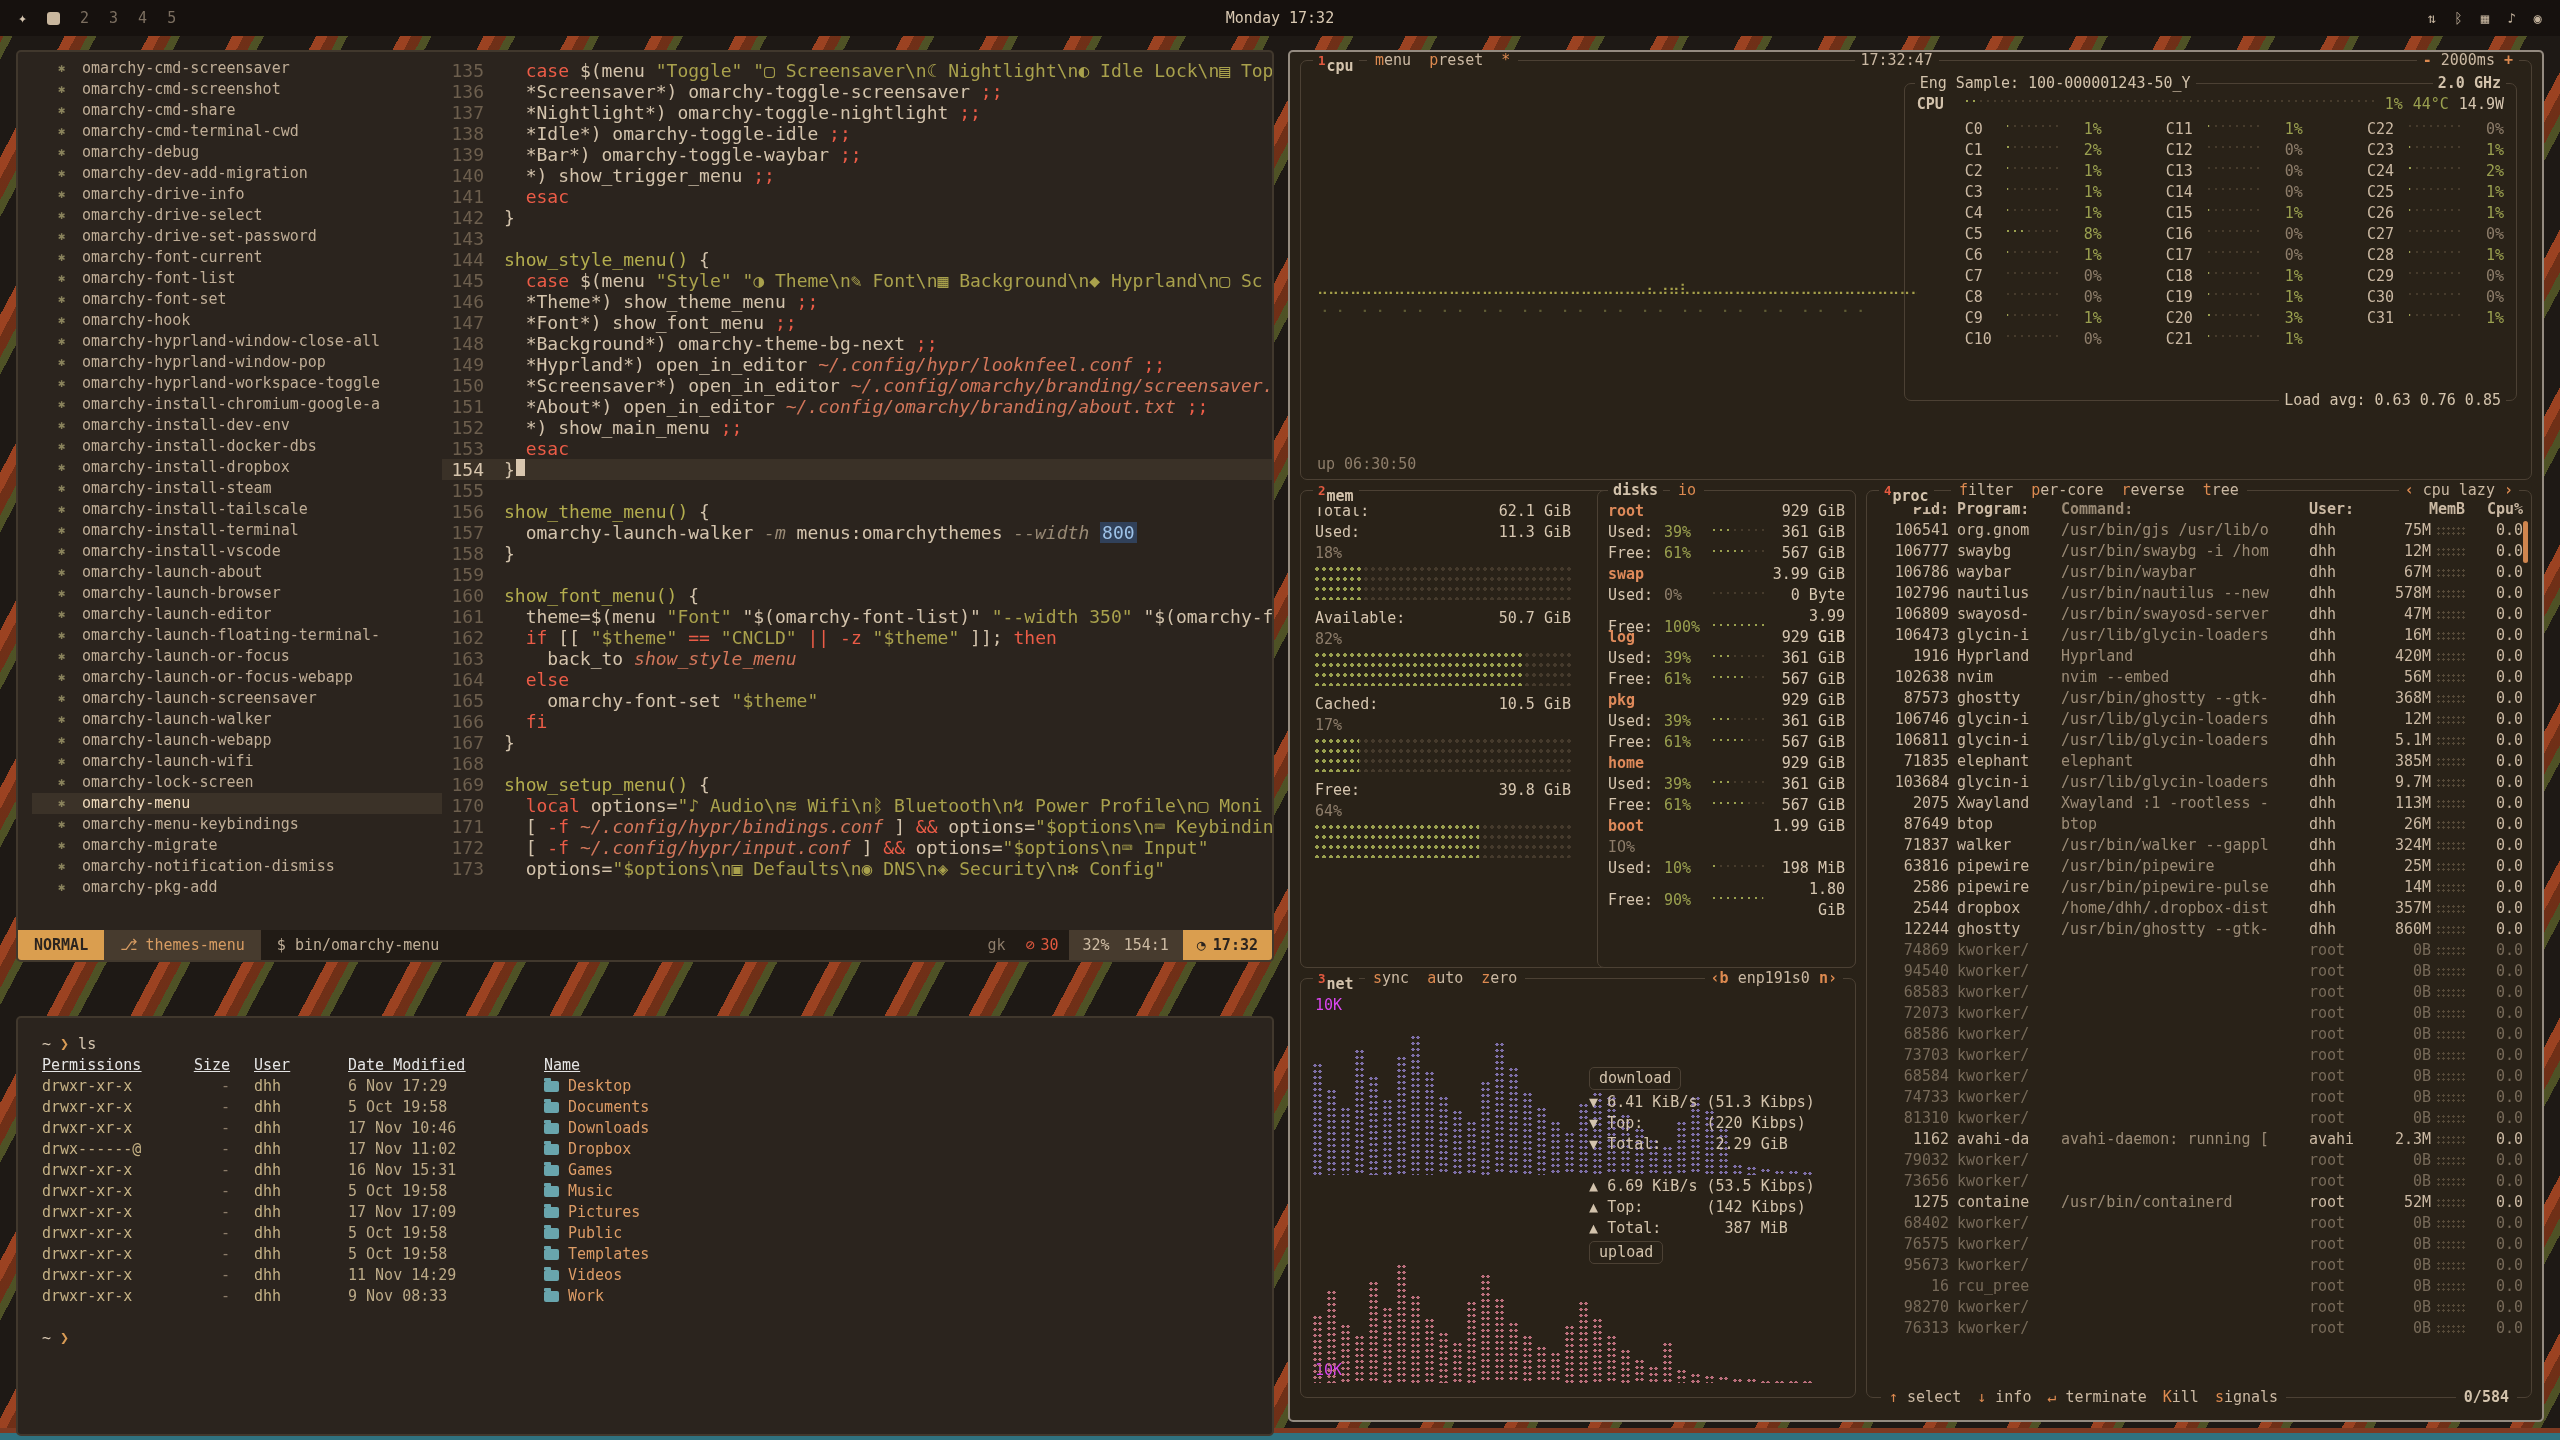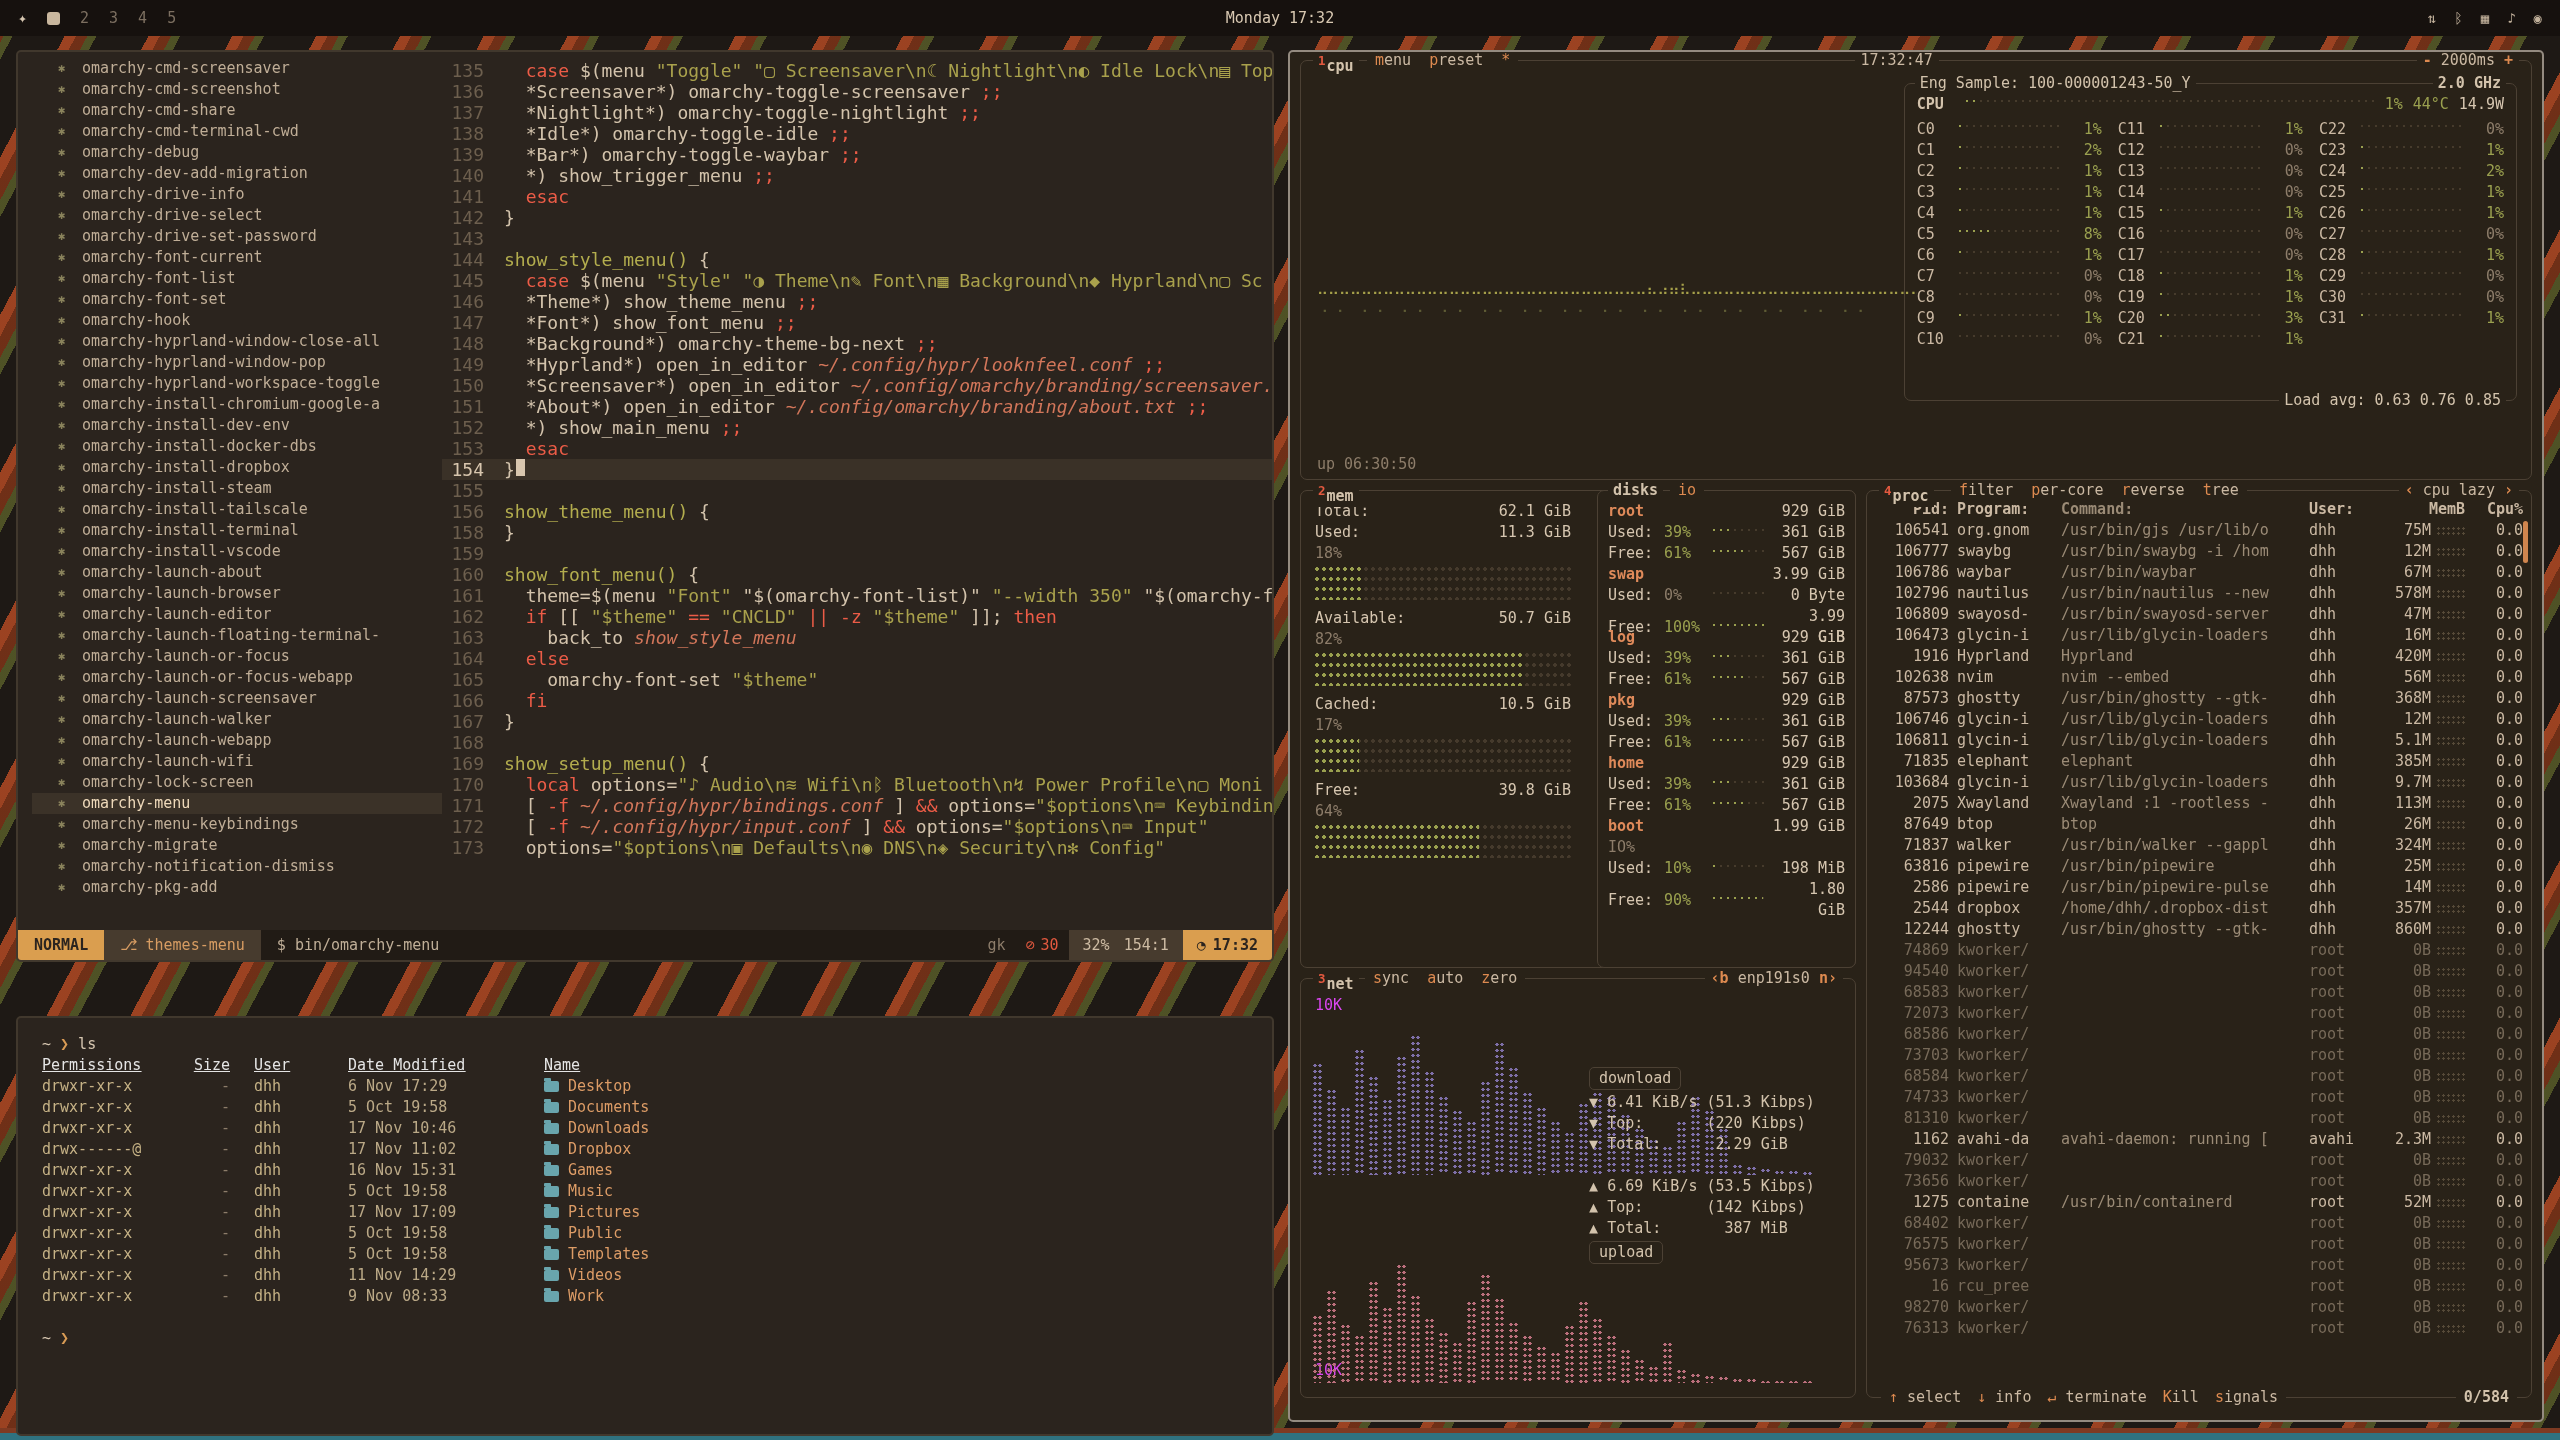--- a/index.html
+++ b/index.html
@@ -86,21 +86,21 @@
   .loadavg{position:absolute;bottom:-11px;right:10px;background:#292218;padding:0 5px;color:#d3c3ac;}
   .engpad{padding:10px 12px 0 12px;}
   .cpurow{display:flex;align-items:center;gap:10px;height:21px;margin-bottom:4px;}
   .cpurow .lbl{width:38px;color:#d3c3ac;font-weight:bold;}
   .meter{position:relative;height:11px;flex:1;border-radius:2px;
     background-image:radial-gradient(circle at 2px 2px,#463b2c 1.5px,transparent 1.5px);background-size:7px 11px;}
   .meter i{position:absolute;left:0;top:0;bottom:0;border-radius:2px;
     background-image:radial-gradient(circle at 2px 2px,#9aa04f 1.5px,transparent 1.5px);background-size:7px 11px;}
   .core-cols{display:grid;grid-auto-flow:column;grid-template-rows:repeat(11,21px);grid-template-columns:repeat(3,1fr);column-gap:16px;}
   .core{display:flex;align-items:center;gap:7px;height:21px;}
-  .core .cid{width:34px;color:#cbb9a3;flex:none;}
+  .core .cid{width:34px;color:#cbb9a3;flex:none;margin-left:48px;}
   .core .cpct{width:34px;text-align:right;flex:none;}
   .mem-box{left:10px;top:438px;width:556px;height:478px;}
   .mempad{padding:10px 0 0 14px;width:270px;box-sizing:border-box;}
   .mem-row{display:flex;justify-content:space-between;height:21px;}
   .mem-pct{height:21px;color:#8d7d6a;}
   .bigmeter{height:34px;margin:2px 0 8px;position:relative;border-radius:2px;
     background-image:radial-gradient(circle at 2px 3px,#453a2c 1.7px,transparent 1.7px);background-size:7px 10px;}
   .bigmeter i{position:absolute;left:0;top:0;bottom:0;
     background-image:radial-gradient(circle at 2px 3px,#9aa04f 1.7px,transparent 1.7px);background-size:7px 10px;}
   .disks-box{position:absolute;left:296px;top:-1px;right:-1px;bottom:-1px;border:1px solid #4c4134;border-radius:7px;background:#292218;}
@@ -343,20 +343,21 @@
         <div class="cl"><span class="ln">147</span><span class="lc"><span class="seg-t">  *Font*) show_font_menu </span><span class="seg-o">;;</span></span></div>
         <div class="cl"><span class="ln">148</span><span class="lc"><span class="seg-t">  *Background*) omarchy-theme-bg-next </span><span class="seg-o">;;</span></span></div>
         <div class="cl"><span class="ln">149</span><span class="lc"><span class="seg-t">  *Hyprland*) open_in_editor </span><span class="seg-p">~/.config/hypr/looknfeel.conf</span><span class="seg-o"> ;;</span></span></div>
         <div class="cl"><span class="ln">150</span><span class="lc"><span class="seg-t">  *Screensaver*) open_in_editor </span><span class="seg-p">~/.config/omarchy/branding/screensaver.txt</span></span></div>
         <div class="cl"><span class="ln">151</span><span class="lc"><span class="seg-t">  *About*) open_in_editor </span><span class="seg-p">~/.config/omarchy/branding/about.txt</span><span class="seg-o"> ;;</span></span></div>
         <div class="cl"><span class="ln">152</span><span class="lc"><span class="seg-t">  *) show_main_menu </span><span class="seg-o">;;</span></span></div>
         <div class="cl"><span class="ln">153</span><span class="lc"><span class="seg-t">  </span><span class="seg-k">esac</span></span></div>
         <div class="cl cur"><span class="ln">154</span><span class="lc"><span class="seg-t">}</span><span class="cursor"></span></span></div>
         <div class="cl"><span class="ln">155</span><span class="lc"></span></div>
         <div class="cl"><span class="ln">156</span><span class="lc"><span class="seg-f">show_theme_menu()</span><span class="seg-t"> {</span></span></div>
+        <div class="cl"><span class="ln">157</span><span class="lc"><span class="seg-t">  omarchy-launch-walker </span><span class="seg-d">-m</span><span class="seg-t"> menus:omarchythemes </span><span class="seg-d">--width</span><span class="seg-t"> </span><span class="seg-num">800</span></span></div>
         <div class="cl"><span class="ln">158</span><span class="lc"><span class="seg-t">}</span></span></div>
         <div class="cl"><span class="ln">159</span><span class="lc"></span></div>
         <div class="cl"><span class="ln">160</span><span class="lc"><span class="seg-f">show_font_menu()</span><span class="seg-t"> {</span></span></div>
         <div class="cl"><span class="ln">161</span><span class="lc"><span class="seg-t">  theme=$(menu </span><span class="seg-s">"Font" </span><span class="seg-t">"$(omarchy-font-list)" </span><span class="seg-s">"--width 350" </span><span class="seg-t">"$(omarchy-font-</span></span></div>
         <div class="cl"><span class="ln">162</span><span class="lc"><span class="seg-t">  </span><span class="seg-k">if</span><span class="seg-t"> [[ </span><span class="seg-s">"$theme"</span><span class="seg-t"> </span><span class="seg-o">==</span><span class="seg-t"> </span><span class="seg-s">"CNCLD"</span><span class="seg-t"> </span><span class="seg-o">||</span><span class="seg-t"> </span><span class="seg-o">-z</span><span class="seg-t"> </span><span class="seg-s">"$theme"</span><span class="seg-t"> ]]; </span><span class="seg-k">then</span></span></div>
         <div class="cl"><span class="ln">163</span><span class="lc"><span class="seg-t">    back_to </span><span class="seg-p">show_style_menu</span></span></div>
         <div class="cl"><span class="ln">164</span><span class="lc"><span class="seg-t">  </span><span class="seg-k">else</span></span></div>
         <div class="cl"><span class="ln">165</span><span class="lc"><span class="seg-t">    omarchy-font-set </span><span class="seg-s">"$theme"</span></span></div>
         <div class="cl"><span class="ln">166</span><span class="lc"><span class="seg-t">  </span><span class="seg-k">fi</span></span></div>
         <div class="cl"><span class="ln">167</span><span class="lc"><span class="seg-t">}</span></span></div>

